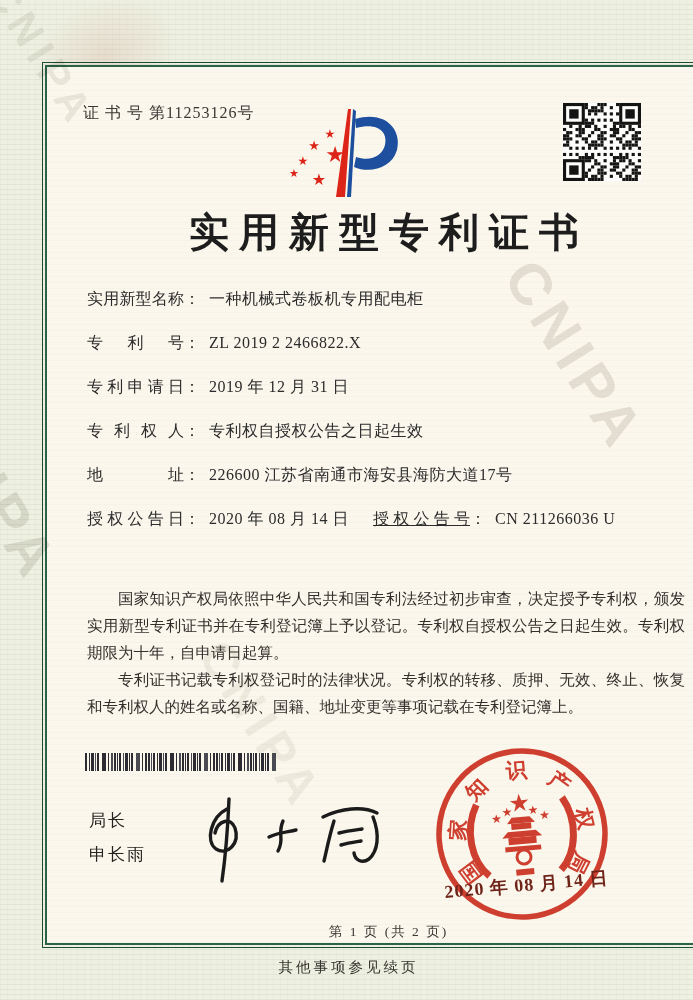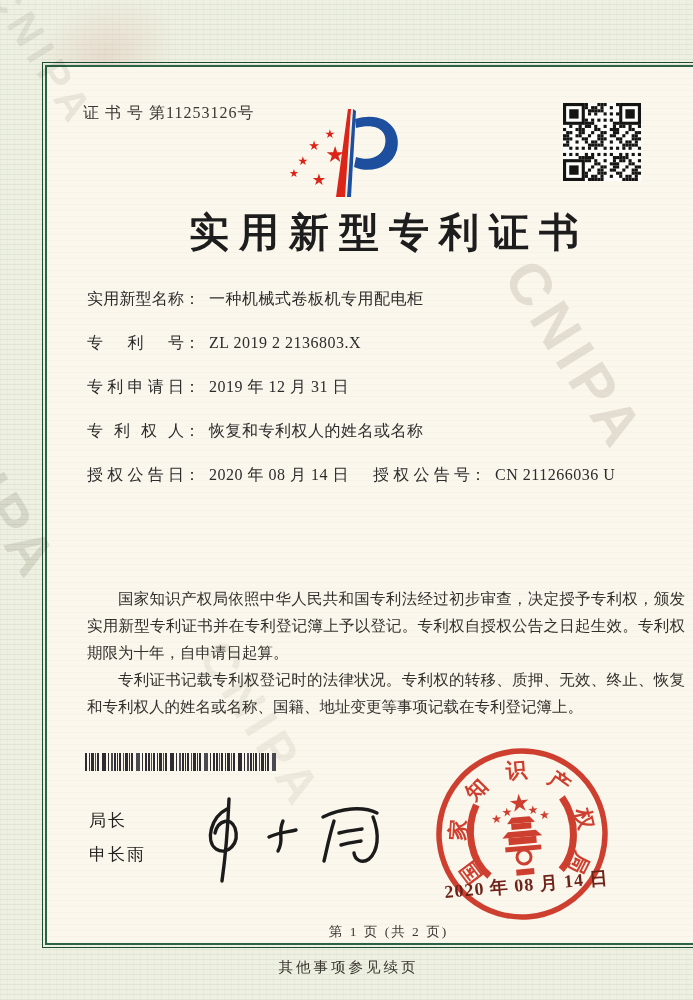--- a/index.html
+++ b/index.html
@@ -54,21 +54,21 @@
     letter-spacing:10px; text-indent:10px;
   }
   .fields{position:absolute; left:40px; right:28px; top:218px; font-size:16px; color:#2c2c2c;}
   .frow{line-height:27px; margin-bottom:17px; white-space:nowrap;}
   .flabel{
     display:inline-block; width:97px; vertical-align:top;
     text-align:justify; text-align-last:justify; text-justify:inter-character;
   }
   .fcolon{margin-right:9px;}
   .fvalue{letter-spacing:.5px;}
-  .grant-second{margin-left:24px;}
+  .grant-second{margin-left:24px;text-decoration:underline;}
   .paragraphs{position:absolute; left:40px; right:36px; top:518px;
     font-size:15.5px; line-height:27px; color:#33302c; text-align:justify;}
   .paragraphs p{margin:0; text-indent:2em;}
   .barcode{position:absolute; left:38px; top:686px;}
   .official-title, .official-name{
     position:absolute; left:42px; font-family:"Liberation Sans", sans-serif;
     font-size:17px; color:#25231f; letter-spacing:2px;
   }
   .official-title{top:742px;}
   .official-name{top:776px;font-family:Liberation Serif, serif;}
@@ -333,27 +333,30 @@
           <rect x="6.24" y="62.400000000000006" width="9.36" height="9.36" fill="#141414"></rect>
         </svg>
 
       <h1 class="title">实用新型专利证书</h1>
 
       <div class="fields">
         <div class="frow">
           <span class="flabel">实用新型名称</span><span class="fcolon">：</span><span class="fvalue">一种机械式卷板机专用配电柜</span>
         </div>
         <div class="frow">
-          <span class="flabel">专利号</span><span class="fcolon">：</span><span class="fvalue">ZL 2019 2 2136803.X</span>
+          <span class="flabel">专利号</span><span class="fcolon">：</span><span class="fvalue">ZL 2019 2 2466822.X</span>
         </div>
         <div class="frow">
           <span class="flabel">专利申请日</span><span class="fcolon">：</span><span class="fvalue">2019 年 12 月 31 日</span>
         </div>
         <div class="frow">
-          <span class="flabel">专利权人</span><span class="fcolon">：</span><span class="fvalue">恢复和专利权人的姓名或名称</span>
+          <span class="flabel">专利权人</span><span class="fcolon">：</span><span class="fvalue">专利权自授权公告之日起生效</span>
+        </div>
+        <div class="frow">
+          <span class="flabel">地址</span><span class="fcolon">：</span><span class="fvalue">226600 江苏省南通市海安县海防大道17号</span>
         </div>
         <div class="frow">
           <span class="flabel">授权公告日</span><span class="fcolon">：</span><span class="fvalue">2020 年 08 月 14 日</span><span class="flabel grant-second">授权公告号</span><span class="fcolon">：</span><span class="fvalue">CN 211266036 U</span>
         </div>
       </div>
 
       <div class="paragraphs">
         <p>国家知识产权局依照中华人民共和国专利法经过初步审查，决定授予专利权，颁发实用新型专利证书并在专利登记簿上予以登记。专利权自授权公告之日起生效。专利权期限为十年，自申请日起算。</p>
         <p>专利证书记载专利权登记时的法律状况。专利权的转移、质押、无效、终止、恢复和专利权人的姓名或名称、国籍、地址变更等事项记载在专利登记簿上。</p>
       </div>

